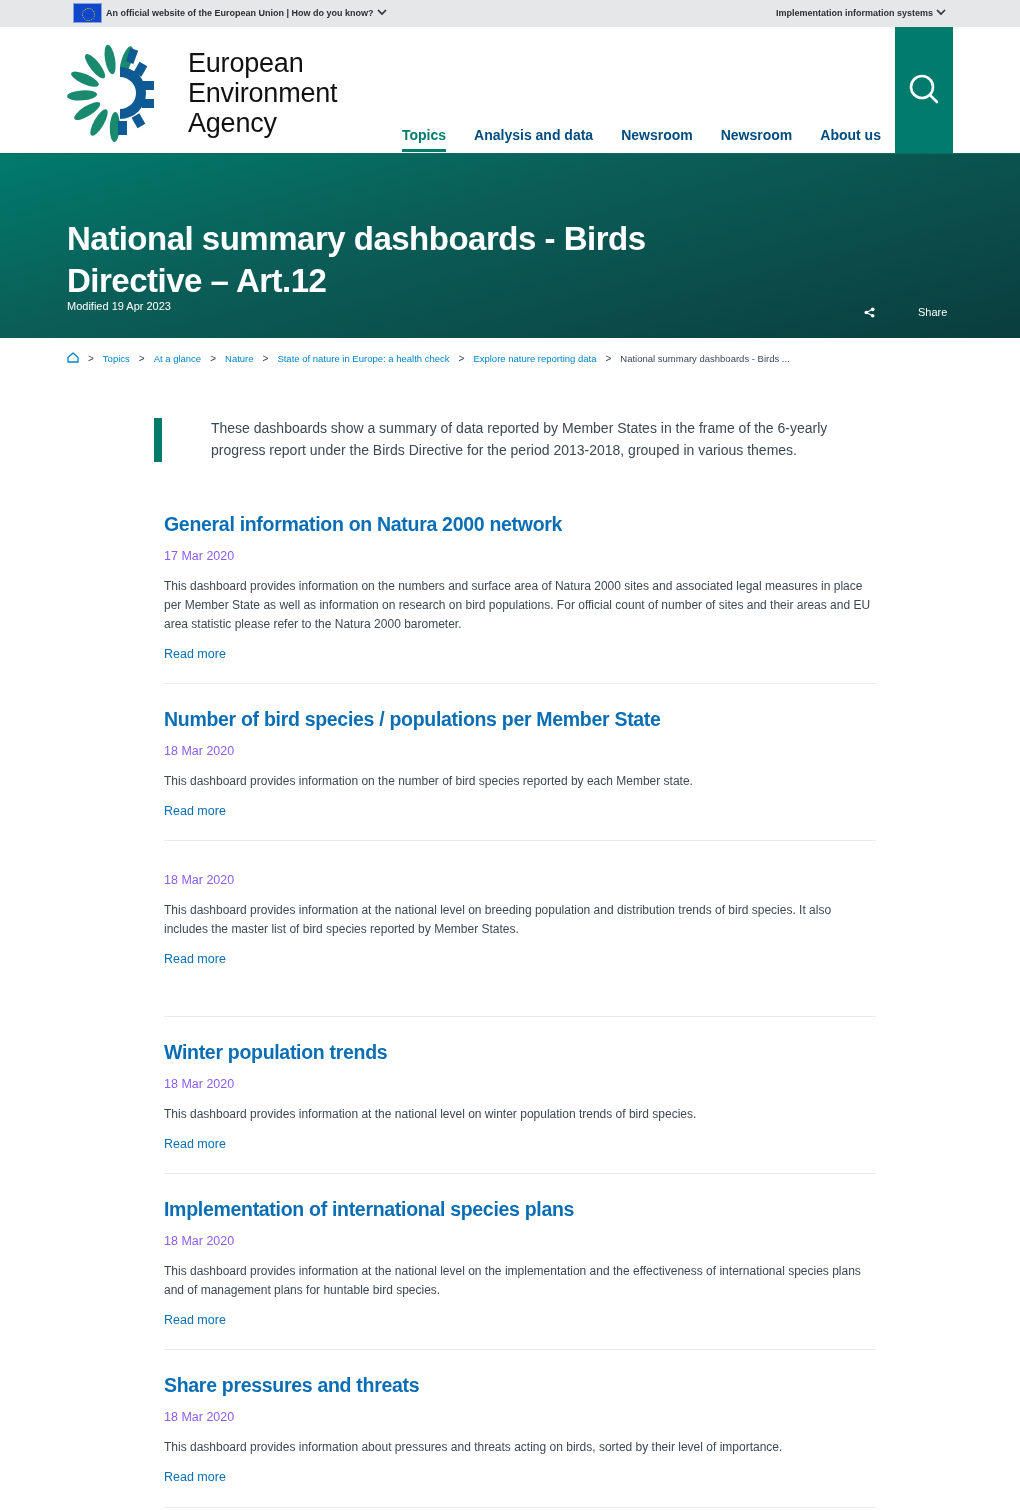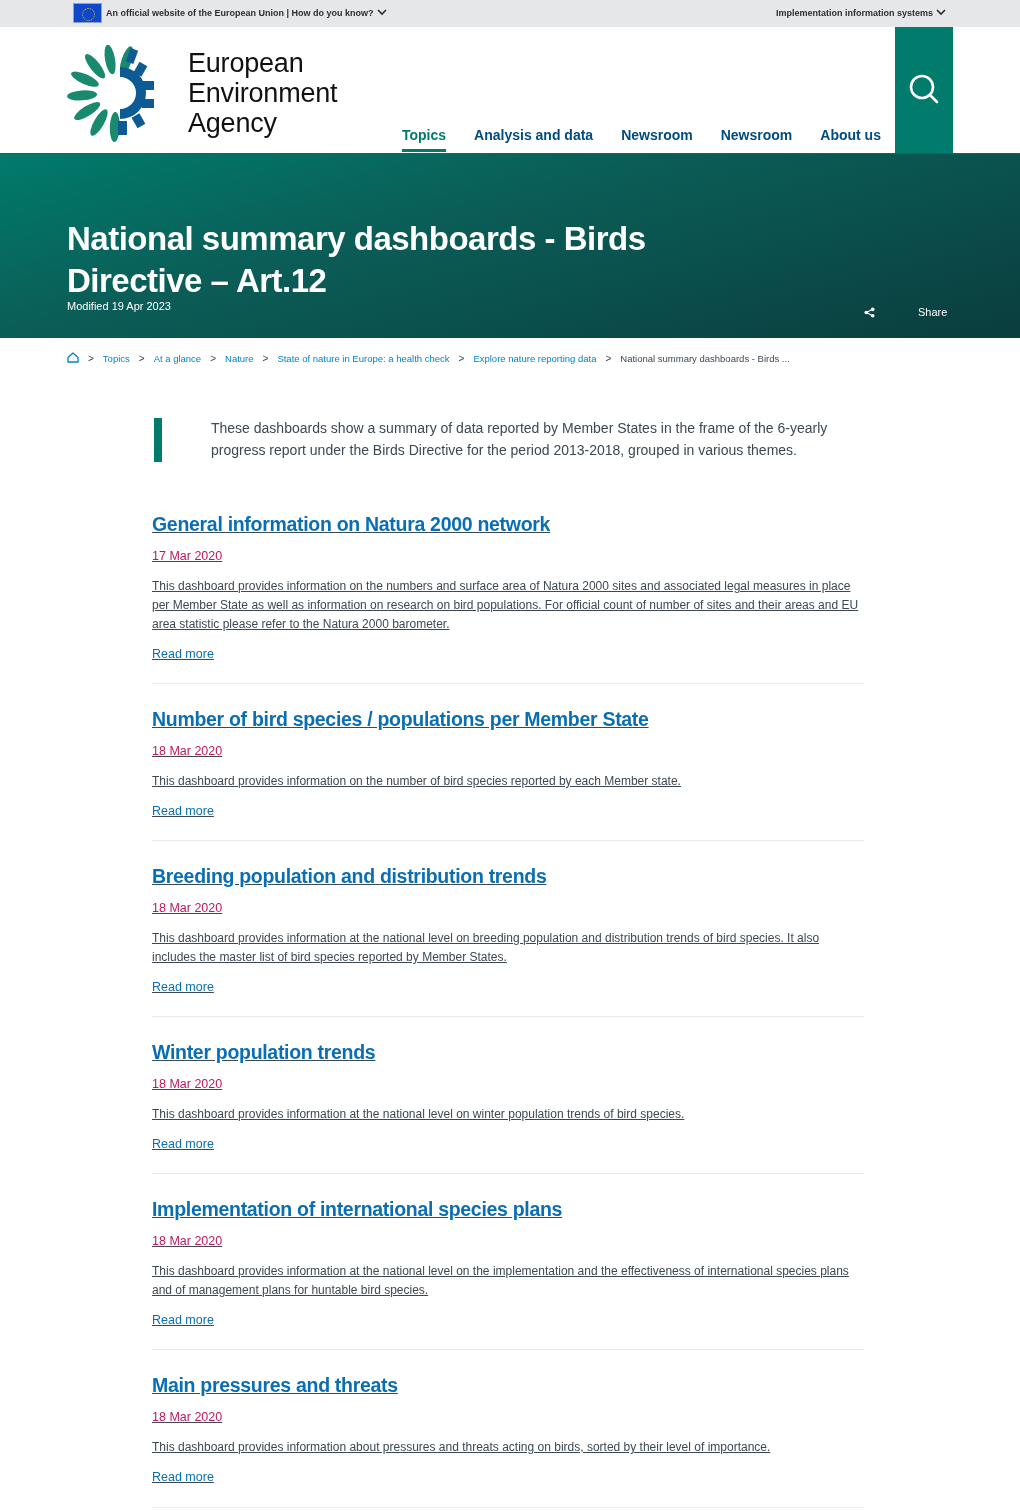--- a/index.html
+++ b/index.html
@@ -39,24 +39,24 @@
   .bc-link { color: #0083c7; }
   .bc-current { color: #3d4852; }
   .bc-sep { color: #3d4852; margin: 0 9px; font-size: 10px; }
 
   
   .intro { position: absolute; left: 154px; top: 418px; width: 680px; display: flex; gap: 35px; }
   .intro-bar { width: 8px; height: 44px; background: #007b6c; margin-right: 14px; flex-shrink: 0; }
   .intro-text { font-size: 14px; line-height: 21.5px; color: #3d4852; }
 
   
-  .items { position: absolute; left: 152px; top: 510px; width: 712px; text-decoration: underline; }
+  .items { position: absolute; left: 164px; top: 510px; width: 712px; }
   .item { border-bottom: 1px solid #e8eaec; }
   .item-title { display: block; font-size: 19.5px; font-weight: bold; color: #0a6eb4; letter-spacing: -0.3px; line-height: 28px; }
-  .item-date { font-size: 12.5px; color: #be185d; margin-top: 11px; }
+  .item-date { font-size: 12.5px; color: #8b5cf6; margin-top: 11px; }
   .item-desc { font-size: 12px; line-height: 19px; color: #3d4852; margin-top: 14px; }
   .item-read { display: block; font-size: 12.5px; color: #0a6eb4; margin-top: 13px; }
 </style>
 </head>
 <body>
 
 <div class="eu-bar">
   <div class="eu-left">
     <span class="eu-flag"></span>
     <span class="eu-text">An official website of the European Union | How do you know?</span>
@@ -171,39 +171,38 @@
     <p class="item-desc">This dashboard provides information on the numbers and surface area of Natura 2000 sites and associated legal measures in place per Member State as well as information on research on bird populations. For official count of number of sites and their areas and EU area statistic please refer to the Natura 2000 barometer.</p>
     <a class="item-read">Read more</a>
   </div>
   <div class="item" style="height:157px; padding-top:21px;">
     <a class="item-title">Number of bird species / populations per Member State</a>
     <div class="item-date">18 Mar 2020</div>
     <p class="item-desc">This dashboard provides information on the number of bird species reported by each Member state.</p>
     <a class="item-read">Read more</a>
   </div>
   <div class="item" style="height:176px; padding-top:21px;">
-    <a class="item-title">Breeding population and distribution trends</a>
     <div class="item-date">18 Mar 2020</div>
     <p class="item-desc">This dashboard provides information at the national level on breeding population and distribution trends of bird species. It also includes the master list of bird species reported by Member States.</p>
     <a class="item-read">Read more</a>
   </div>
   <div class="item" style="height:157px; padding-top:21px;">
     <a class="item-title">Winter population trends</a>
     <div class="item-date">18 Mar 2020</div>
     <p class="item-desc">This dashboard provides information at the national level on winter population trends of bird species.</p>
     <a class="item-read">Read more</a>
   </div>
   <div class="item" style="height:176px; padding-top:21px;">
     <a class="item-title">Implementation of international species plans</a>
     <div class="item-date">18 Mar 2020</div>
     <p class="item-desc">This dashboard provides information at the national level on the implementation and the effectiveness of international species plans and of management plans for huntable bird species.</p>
     <a class="item-read">Read more</a>
   </div>
   <div class="item" style="height:158px; padding-top:21px;">
-    <a class="item-title">Main pressures and threats</a>
+    <a class="item-title">Share pressures and threats</a>
     <div class="item-date">18 Mar 2020</div>
     <p class="item-desc">This dashboard provides information about pressures and threats acting on birds, sorted by their level of importance.</p>
     <a class="item-read">Read more</a>
   </div>
 </div>
 
 <div style="height:1510px;"></div>
 
 <style>
   body { position: relative; height: 1510px; overflow: hidden; }

